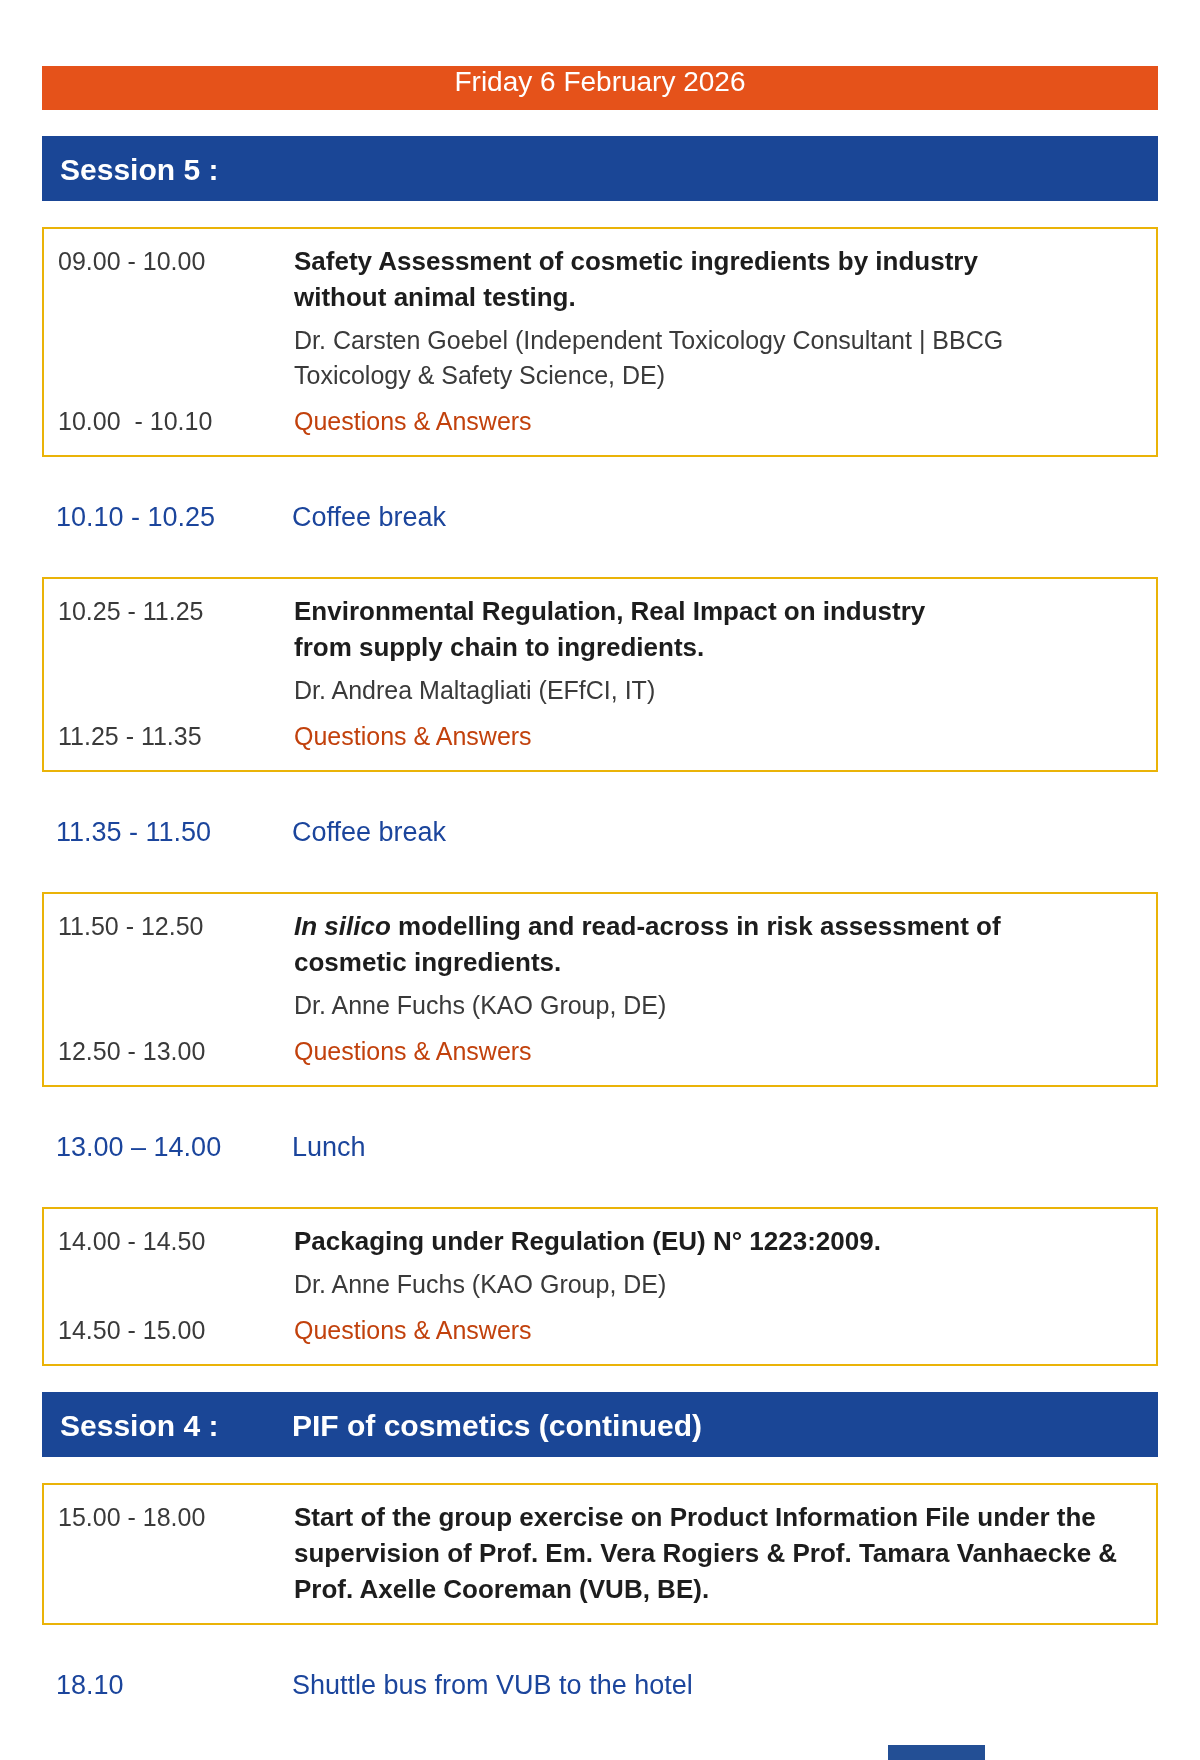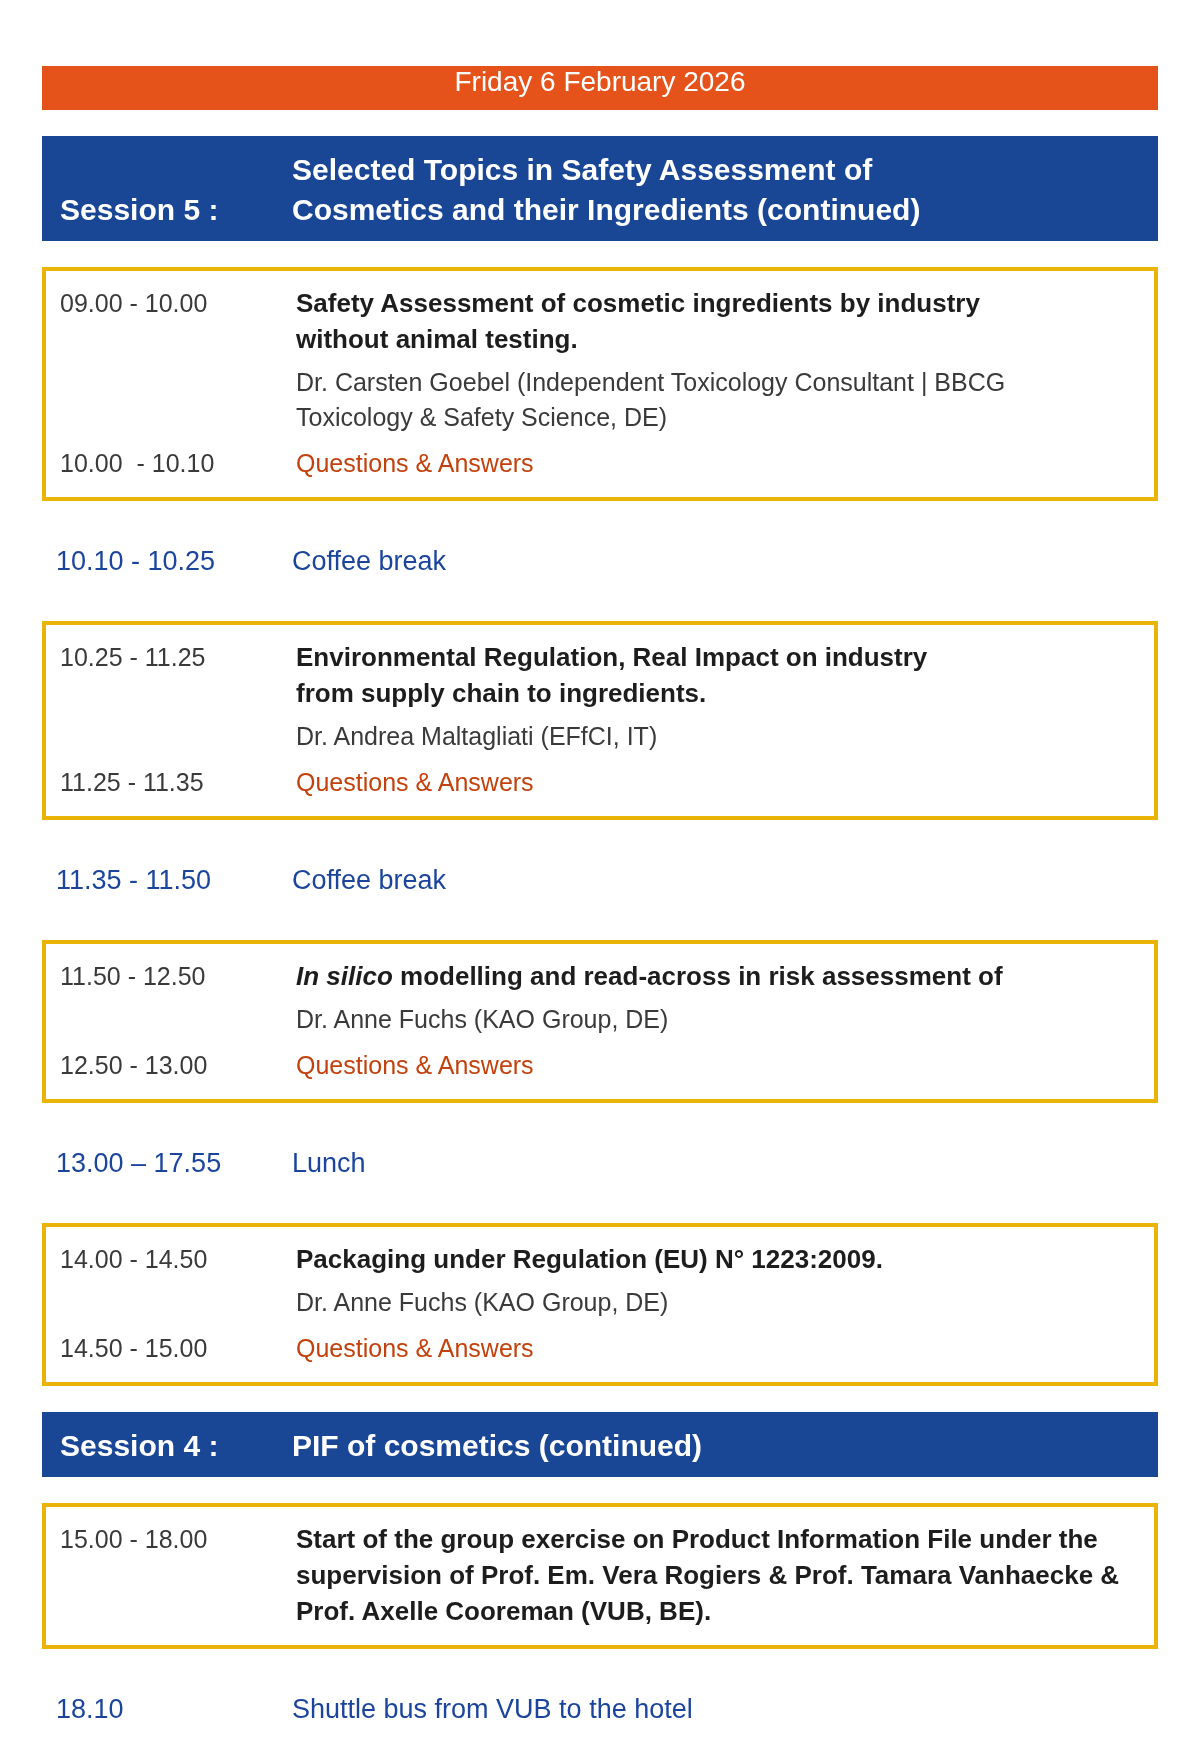--- a/index.html
+++ b/index.html
@@ -24,21 +24,21 @@
     display: flex; align-items: flex-end;
     padding: 14px 16px 11px 18px;
     font-weight: bold; font-size: 30px; line-height: 40px;
     margin-bottom: 26px;
   }
   .session-label { width: 232px; flex-shrink: 0; }
   .session-title { flex: 1; }
 
   
   .talk-box {
-    border: 4px solid #eab308;
+    border: 2px solid #eab308;
     padding: 14px 16px 16px 14px;
     background: #ffffff;
   }
   .row { display: flex; align-items: flex-start; }
   .time {
     width: 236px; flex-shrink: 0;
     color: #3a3a3a; font-size: 25px; line-height: 36px;
     white-space: pre-wrap;
   }
   .cell { flex: 1; }
@@ -84,24 +84,20 @@
 <body>
 
 <div class="page">
 
   <div class="date-banner">
     <span>Friday 6 February 2026</span>
   </div>
 
   <div class="session-bar">
     <div class="session-label">Session 5 :</div>
-    <div class="session-title">
-      <div>Selected Topics in Safety Assessment of</div>
-      <div>Cosmetics and their Ingredients (continued)</div>
-    </div>
   </div>
 
   <div class="talk-box">
     <div class="row">
       <div class="time">09.00 - 10.00</div>
       <div class="cell talk-title">
         <div>Safety Assessment of cosmetic ingredients by industry</div>
         <div>without animal testing.</div>
       </div>
     </div>
@@ -140,33 +136,34 @@
   <div class="break-row">
     <div class="time">11.35 - 11.50</div>
     <div class="break-label">Coffee break</div>
   </div>
 
   <div class="talk-box">
     <div class="row">
       <div class="time">11.50 - 12.50</div>
       <div class="cell talk-title">
         <div><em class="italic">In silico</em><span> modelling and read-across in risk assessment of</span></div>
+        <div>cosmetic ingredients.</div>
       </div>
     </div>
     <div class="speaker">
       <div>Dr. Anne Fuchs (KAO Group, DE)</div>
     </div>
     <div class="row">
       <div class="time">12.50 - 13.00</div>
       <div class="cell qa-label">Questions &amp; Answers</div>
     </div>
   </div>
 
   <div class="break-row">
-    <div class="time">13.00 – 17.55</div>
+    <div class="time">13.00 – 14.00</div>
     <div class="break-label">Lunch</div>
   </div>
 
   <div class="talk-box">
     <div class="row">
       <div class="time">14.00 - 14.50</div>
       <div class="cell talk-title">
         <div>Packaging under Regulation (EU) N° 1223:2009.</div>
       </div>
     </div>

